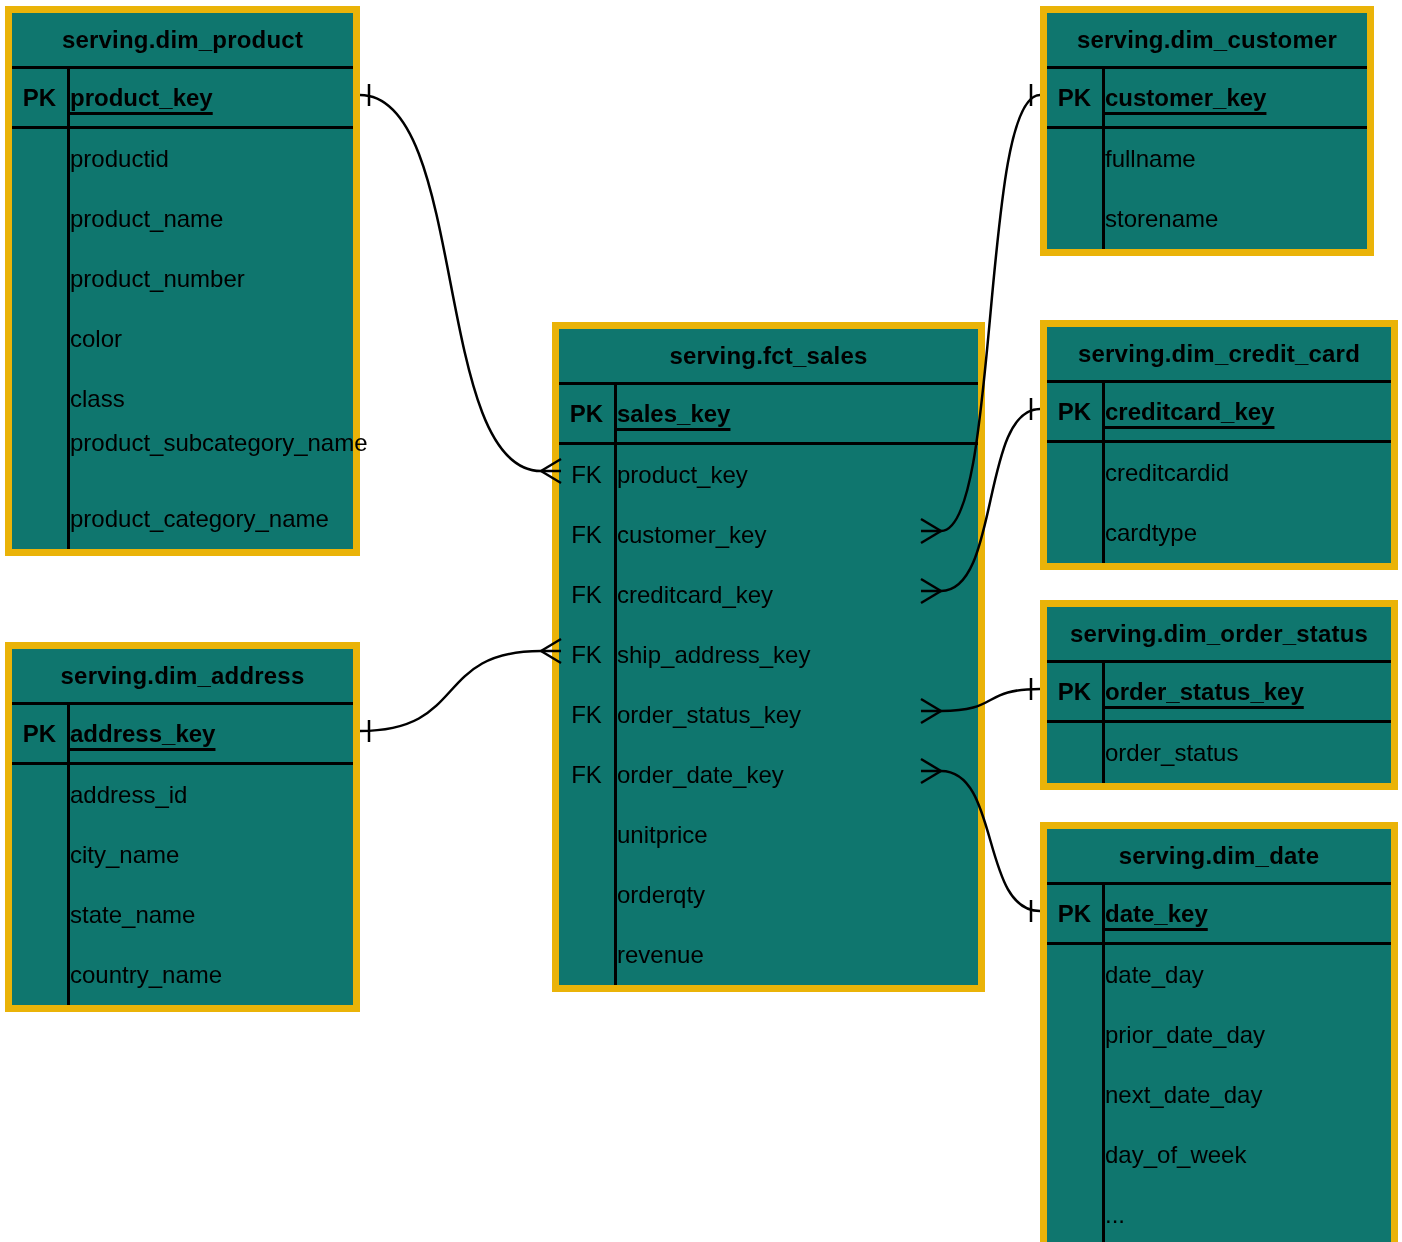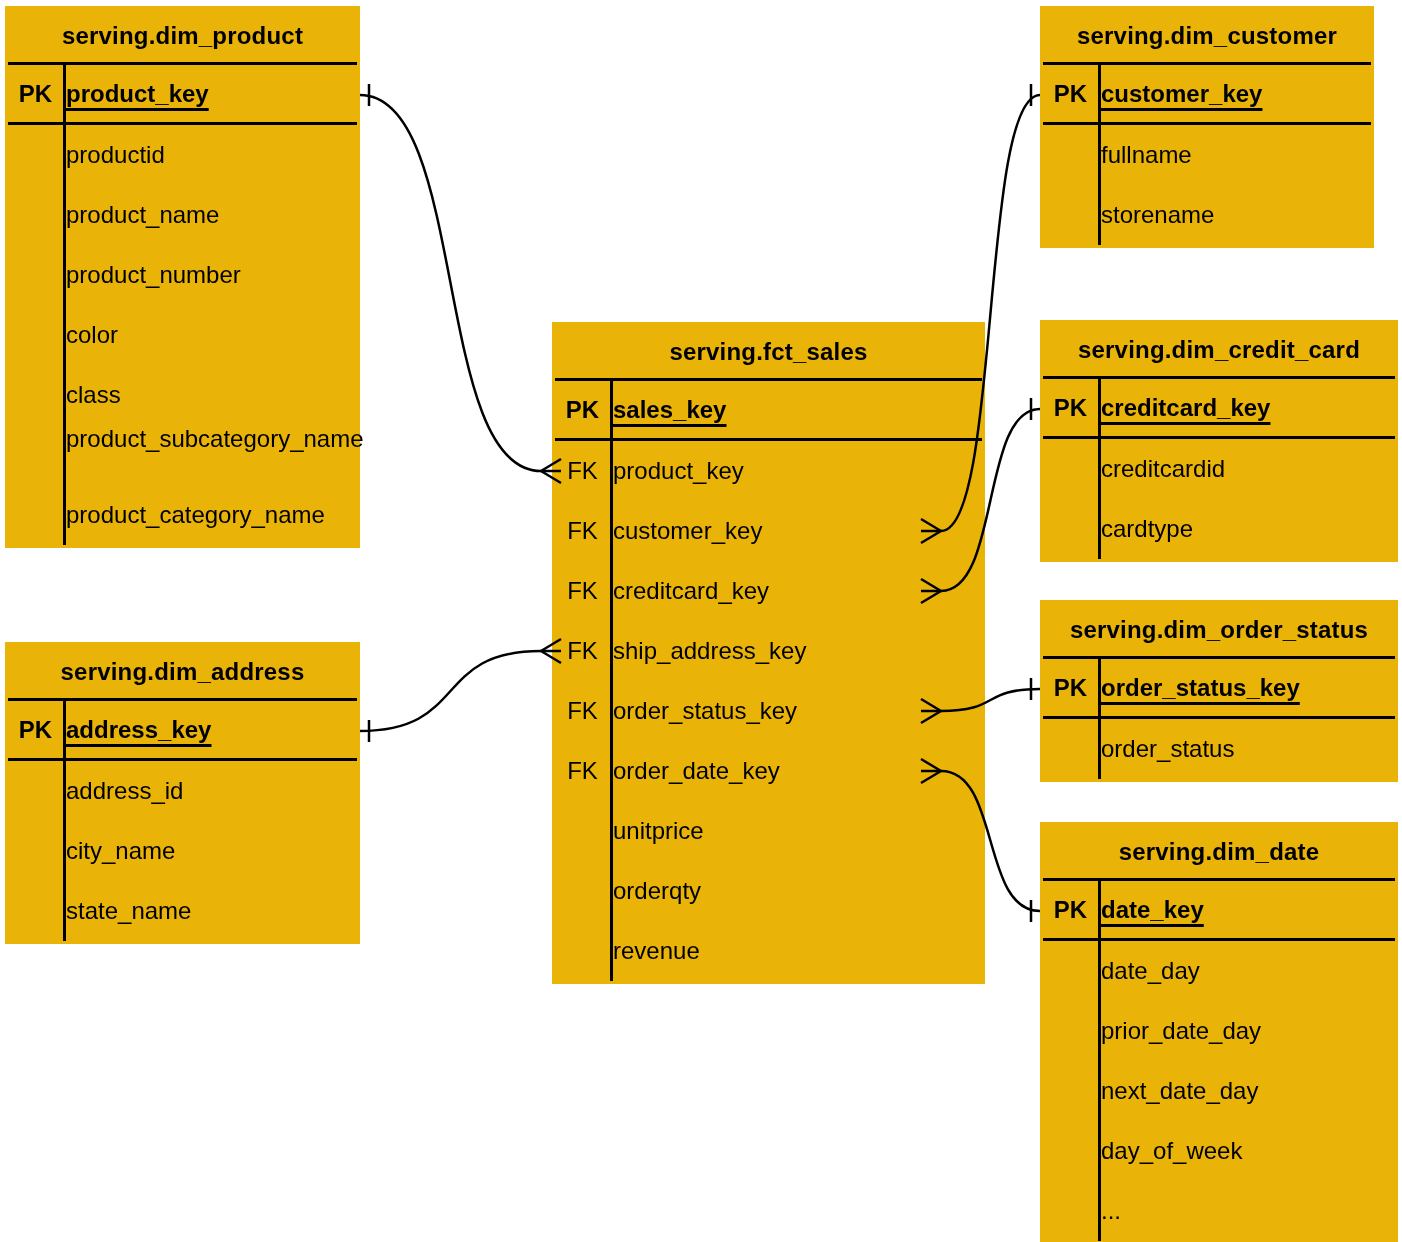--- a/index.html
+++ b/index.html
@@ -20,22 +20,22 @@
     width: 1402px;
     height: 1242px;
   }
   #connector-layer {
     position: absolute;
     left: 0; top: 0;
     pointer-events: none;
   }
   .tbl {
     position: absolute;
-    background: #eab308;
-    border: 3px solid #eab308;
+    background: #0f766e;
+    border: 7px solid #eab308;
     box-sizing: border-box;
     color: #000000;
   }
   .tbl-title {
     height: 56px;
     border-bottom: 3px solid #000000;
     box-sizing: border-box;
     display: flex;
     align-items: center;
     justify-content: center;
@@ -224,20 +224,24 @@
         <div class="cell-name">address_id</div>
       </div>
       <div class="tbl-row">
         <div class="cell-key"></div>
         <div class="cell-name">city_name</div>
       </div>
       <div class="tbl-row">
         <div class="cell-key"></div>
         <div class="cell-name">state_name</div>
       </div>
+      <div class="tbl-row">
+        <div class="cell-key"></div>
+        <div class="cell-name">country_name</div>
+      </div>
     </div>
     <div class="tbl" style="left: 1040px; top: 822px; width: 358px;">
       <div class="tbl-title">serving.dim_date</div>
       <div class="tbl-row pk-row">
         <div class="cell-key">PK</div>
         <div class="cell-name">date_key</div>
       </div>
       <div class="tbl-row">
         <div class="cell-key"></div>
         <div class="cell-name">date_day</div>

